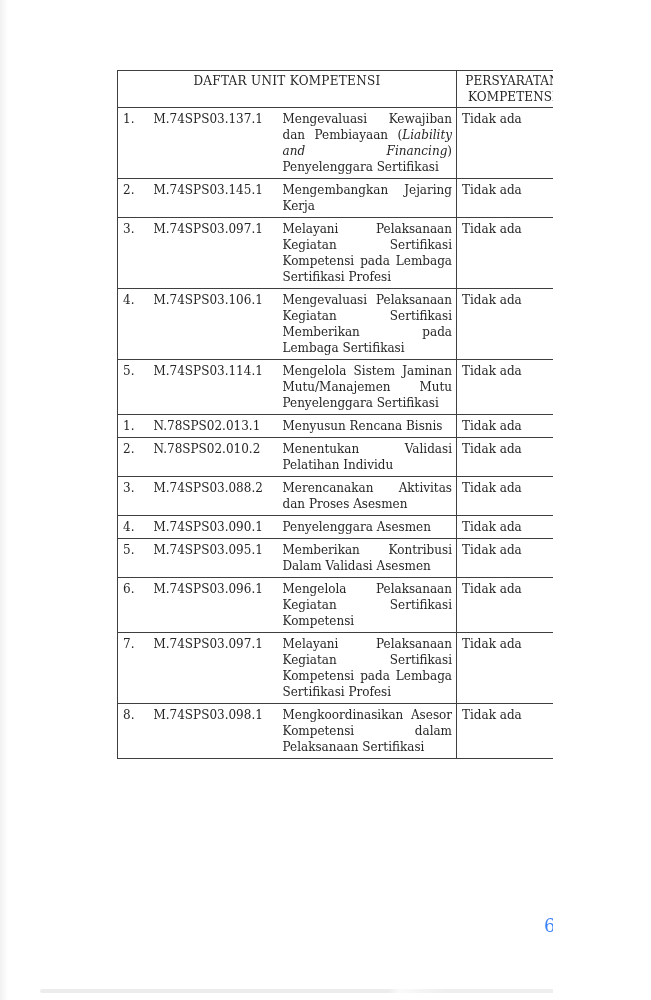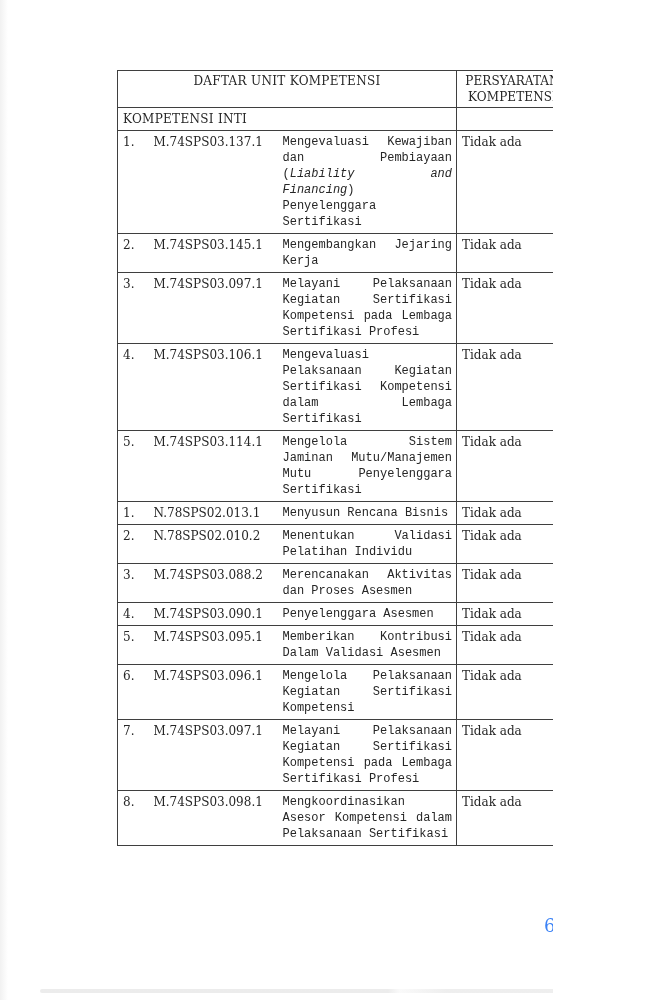--- a/index.html
+++ b/index.html
@@ -52,21 +52,20 @@
     padding: 3px 4px 3px 5px;
     height: 22px;
     letter-spacing: 0.3px;
   }
   td.no   { padding: 3px 2px 3px 5px; }
   td.code { padding: 3px 2px 3px 4px; }
   td.desc {
     padding: 3px 4px 3px 0;
     text-align: justify;
     text-justify: inter-word;
-    font-family: Liberation Mono, monospace;
   }
   td.desc i { font-style: italic; }
   .page-number {
     position: absolute;
     top: 915px;
     left: 538px;
     width: 30px;
     text-align: right;
     font-size: 18px;
     color: #3b82f6;
@@ -105,45 +104,41 @@
         <col class="c-req">
     </colgroup>
     <thead>
       <tr>
         <th colspan="3" class="th-daftar">DAFTAR UNIT KOMPETENSI</th>
         <th class="th-persyaratan req">PERSYARATAN KOMPETENSI</th>
       </tr>
     </thead>
     <tbody id="table-body">
         <tr>
-          <td class="section-title" colspan="3">KOMPETENSI INTI</td>
-          <td class="req"></td>
-        </tr>
-        <tr>
           <td class="no">1.</td>
           <td class="code">M.74SPS03.137.1</td>
           <td class="desc"><span>Mengevaluasi Kewajiban dan Pembiayaan (</span><i>Liability and Financing</i><span>) Penyelenggara Sertifikasi</span></td>
           <td class="req">Tidak ada</td>
         </tr>
         <tr>
           <td class="no">2.</td>
           <td class="code">M.74SPS03.145.1</td>
           <td class="desc"><span>Mengembangkan Jejaring Kerja</span></td>
           <td class="req">Tidak ada</td>
         </tr>
         <tr>
           <td class="no">3.</td>
           <td class="code">M.74SPS03.097.1</td>
           <td class="desc"><span>Melayani Pelaksanaan Kegiatan Sertifikasi Kompetensi pada Lembaga Sertifikasi Profesi</span></td>
           <td class="req">Tidak ada</td>
         </tr>
         <tr>
           <td class="no">4.</td>
           <td class="code">M.74SPS03.106.1</td>
-          <td class="desc"><span>Mengevaluasi Pelaksanaan Kegiatan Sertifikasi Kompetensi dalam Lembaga Sertifikasi</span></td>
+          <td class="desc"><span>Mengevaluasi Pelaksanaan Kegiatan Sertifikasi Memberikan pada Lembaga Sertifikasi</span></td>
           <td class="req">Tidak ada</td>
         </tr>
         <tr>
           <td class="no">5.</td>
           <td class="code">M.74SPS03.114.1</td>
           <td class="desc"><span>Mengelola Sistem Jaminan Mutu/Manajemen Mutu Penyelenggara Sertifikasi</span></td>
           <td class="req">Tidak ada</td>
         </tr>
         <tr>
           <td class="no">1.</td>

